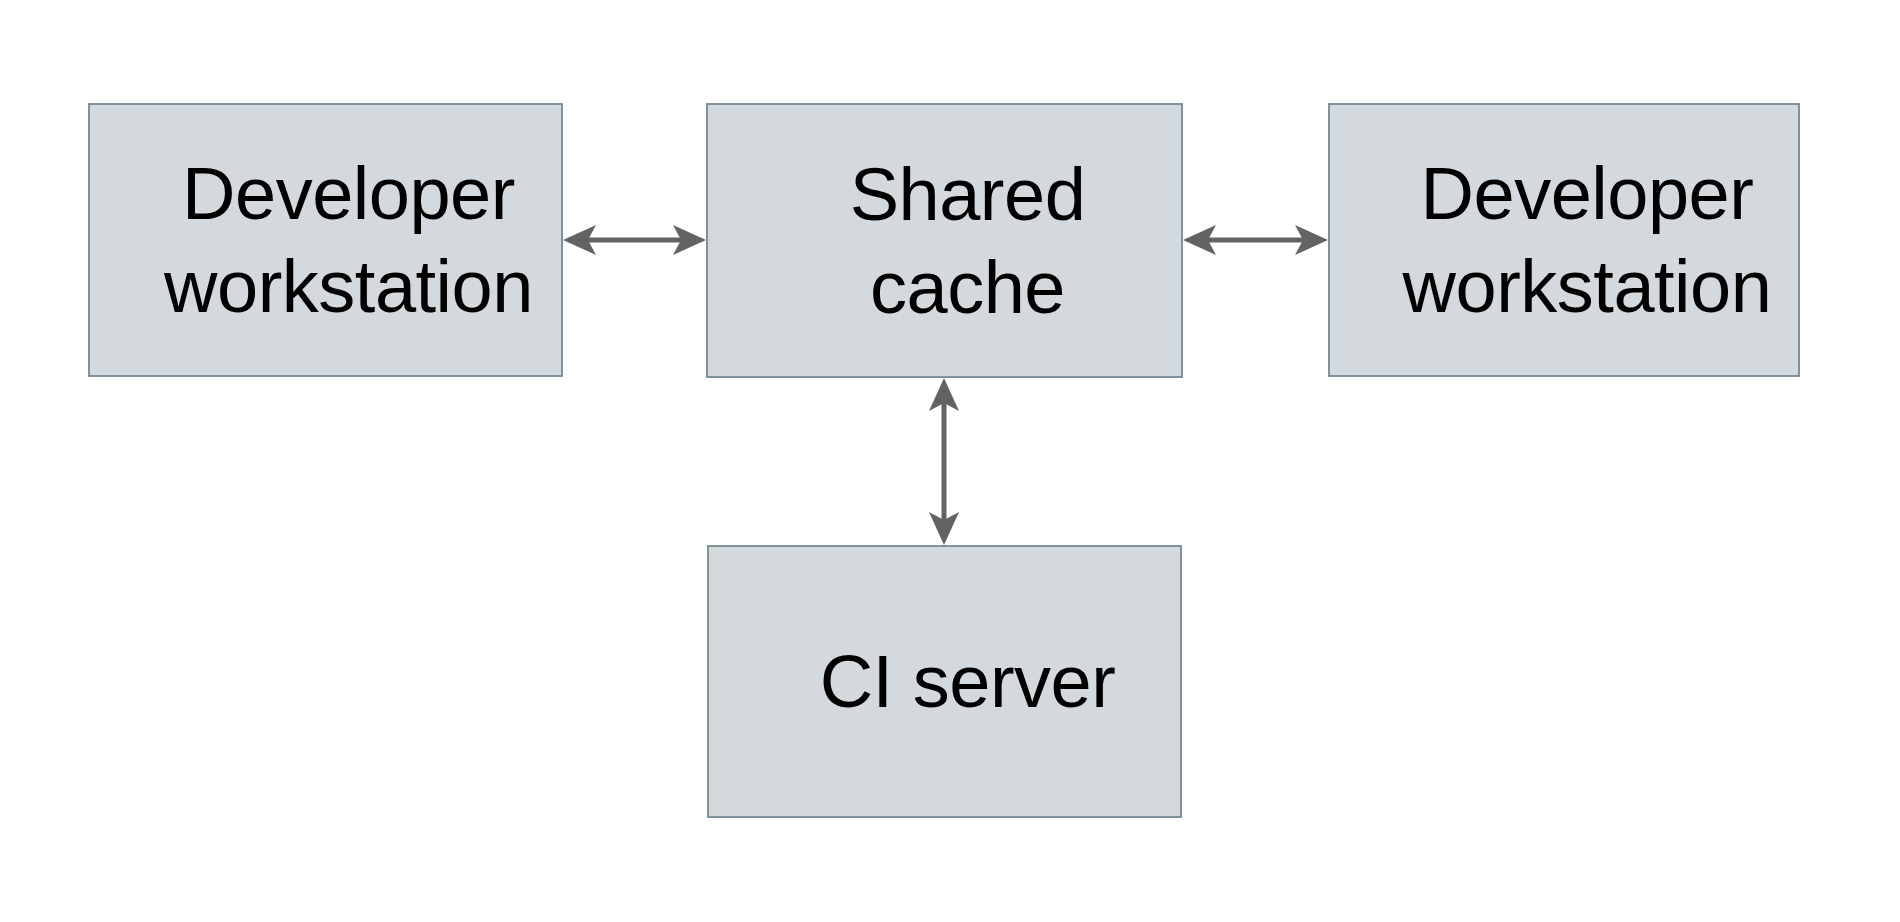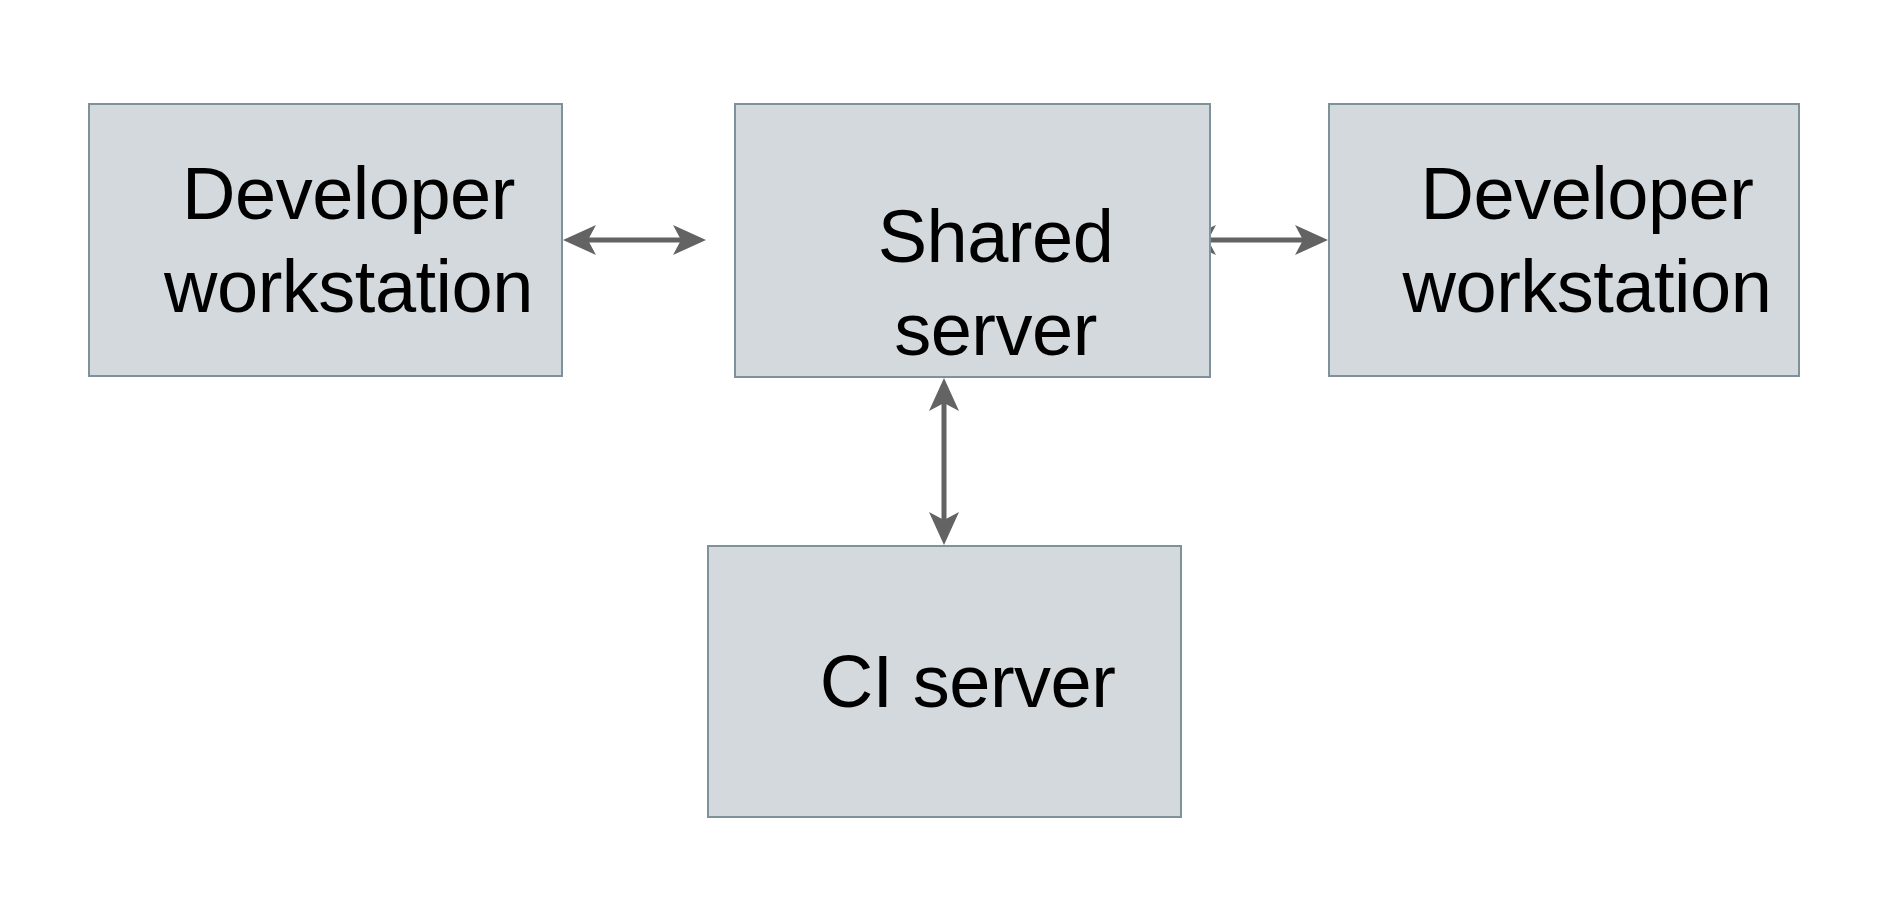--- a/index.html
+++ b/index.html
@@ -38,21 +38,21 @@
     justify-content:center;
     text-align:center;
     color:var(--text);
     font-size:74px;
     line-height:93px;
     letter-spacing:-0.5px;
     padding-left:46px;
   }
   .node .line{display:block;white-space:nowrap;}
   #node-dev-left   {left:88px;  top:103px; width:475px; height:274px;}
-  #node-shared     {left:734px; top:103px; width:477px; height:275px;justify-content:flex-end;}
+  #node-shared     {left:706px; top:103px; width:477px; height:275px;}
   #node-dev-right  {left:1328px;top:103px; width:472px; height:274px;}
   #node-ci-server  {left:707px; top:545px; width:475px; height:273px;justify-content:center;}
 </style>
 </head>
 <body>
 
 <div class="canvas">
 
   <svg class="arrows" viewBox="0 0 1900 922" xmlns="http://www.w3.org/2000/svg">
 
@@ -75,21 +75,21 @@
     </g>
   </svg>
 
   <div class="node" id="node-dev-left">
     <span class="line">Developer</span>
     <span class="line">workstation</span>
   </div>
 
   <div class="node" id="node-shared">
     <span class="line">Shared</span>
-    <span class="line">server</span>
+    <span class="line">cache</span>
   </div>
 
   <div class="node" id="node-dev-right">
     <span class="line">Developer</span>
     <span class="line">workstation</span>
   </div>
 
   <div class="node" id="node-ci-server">
     <span class="line">CI server</span>
   </div>

